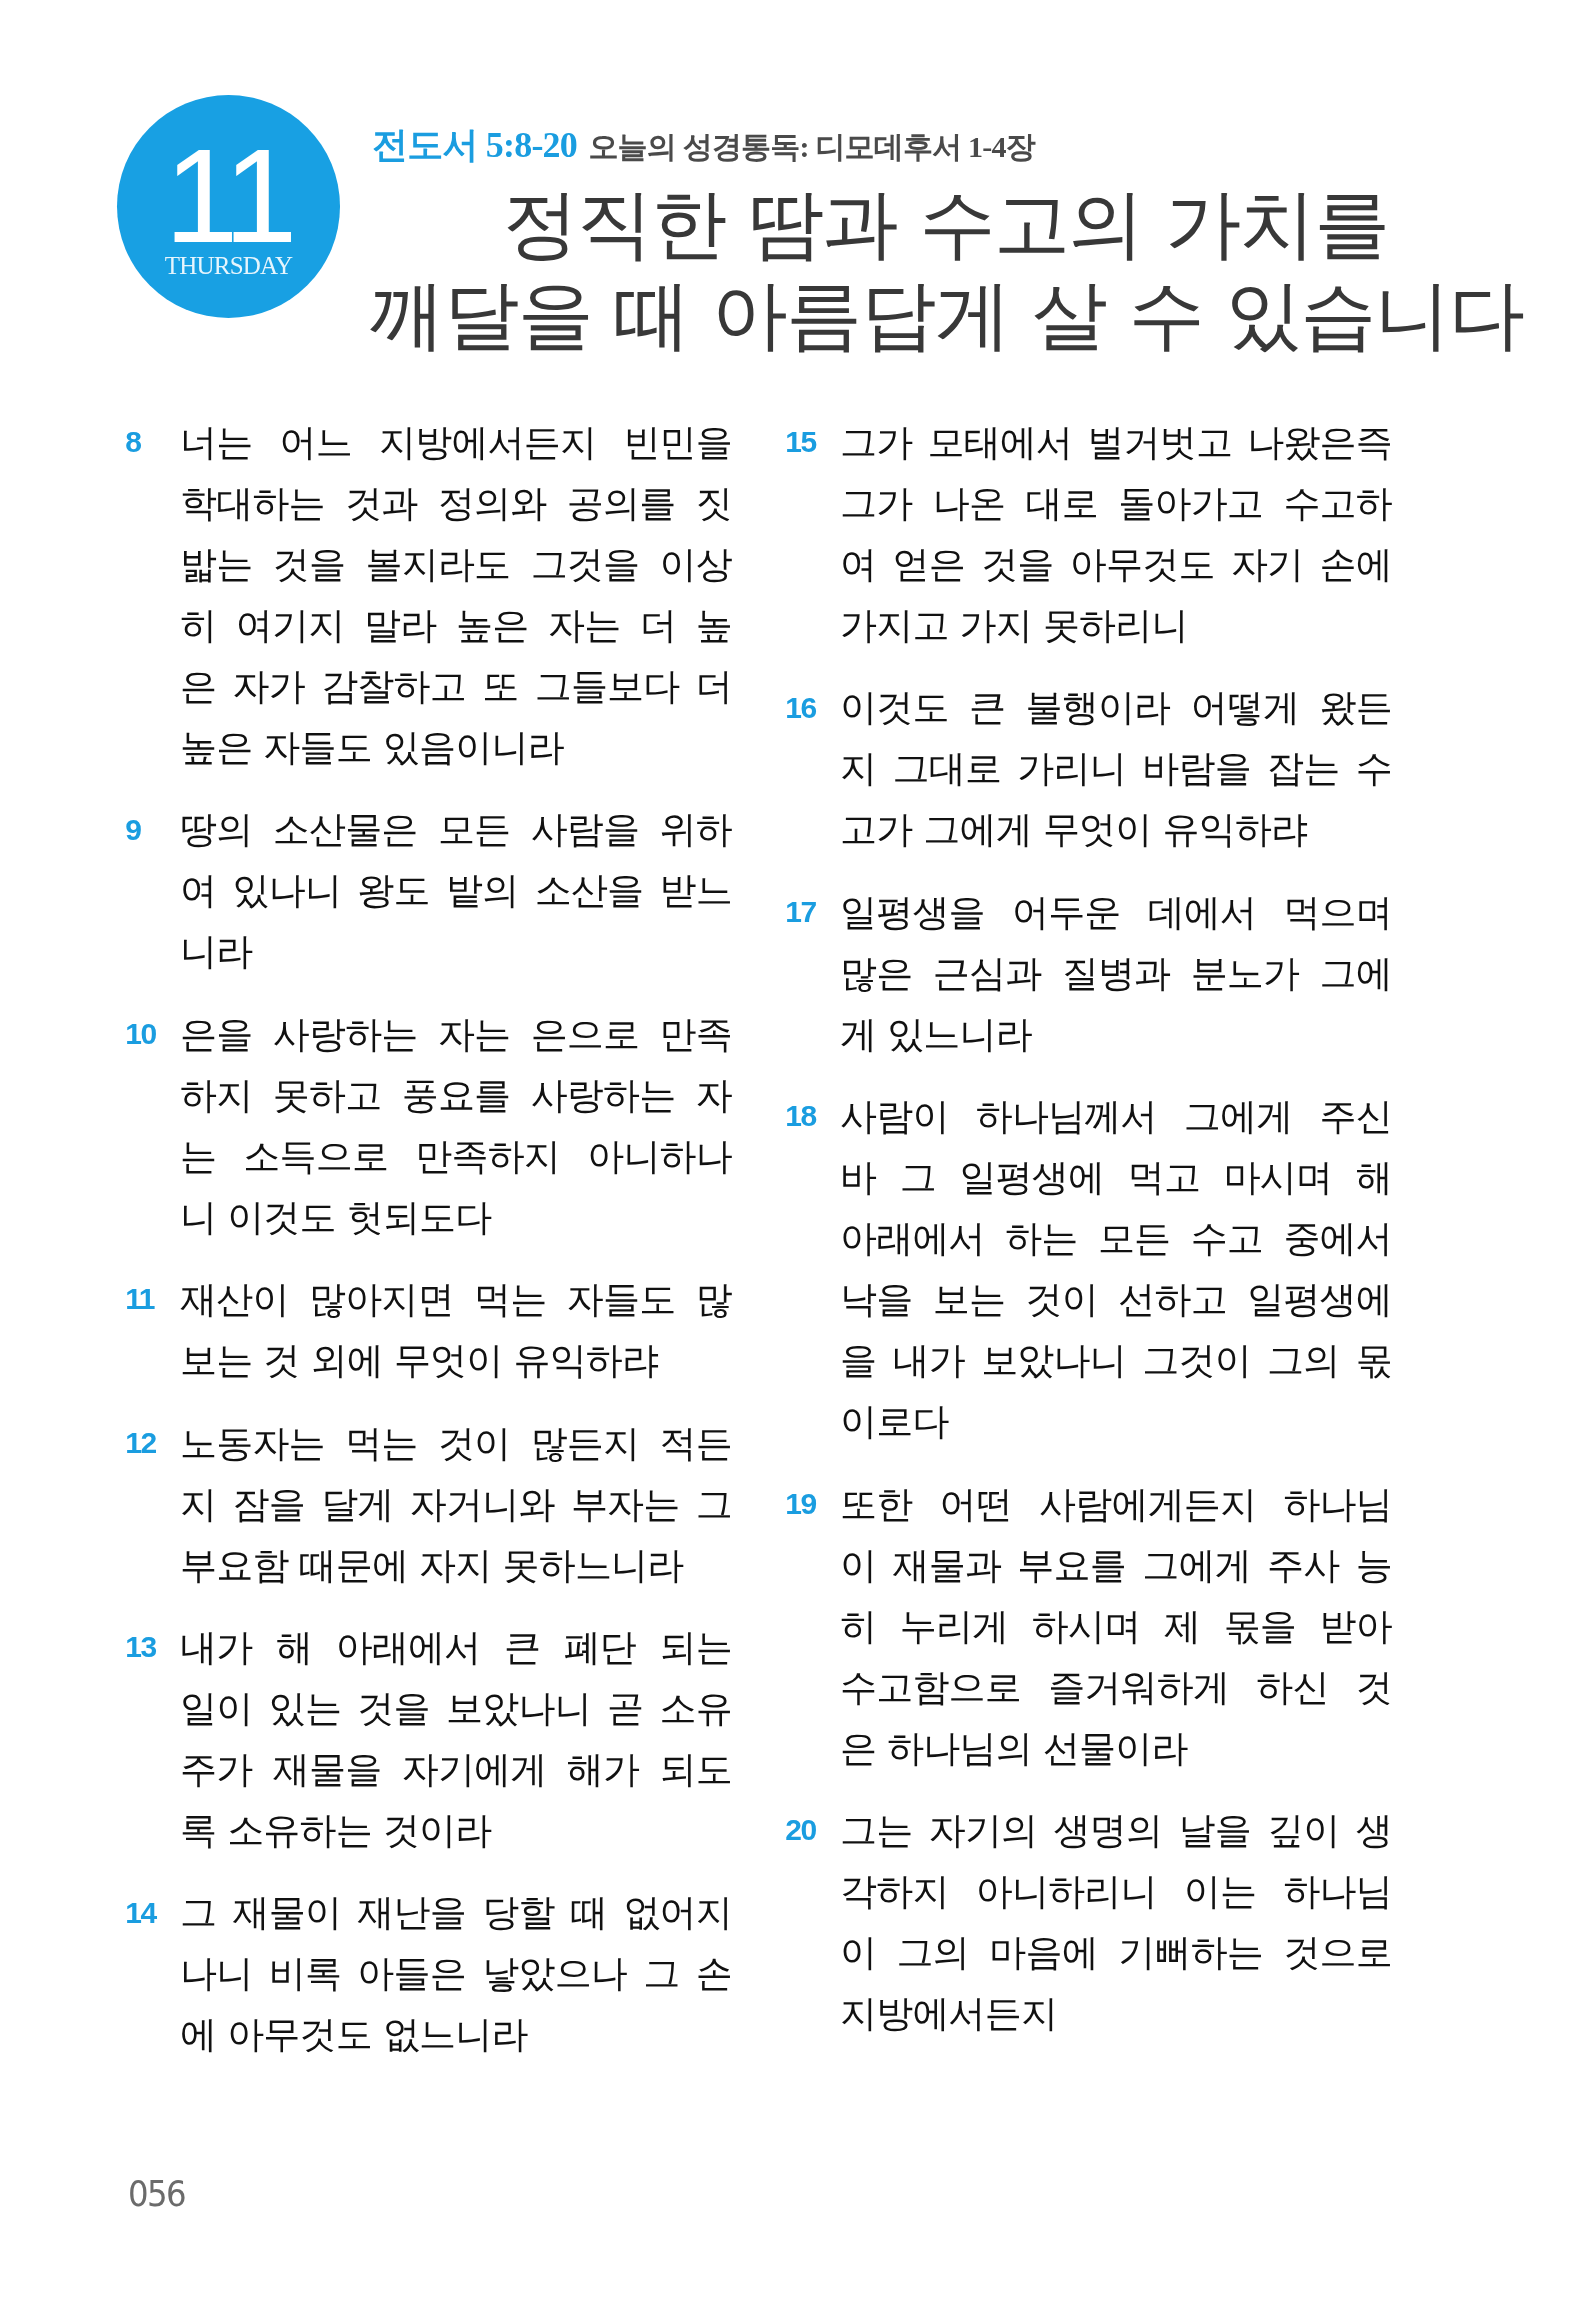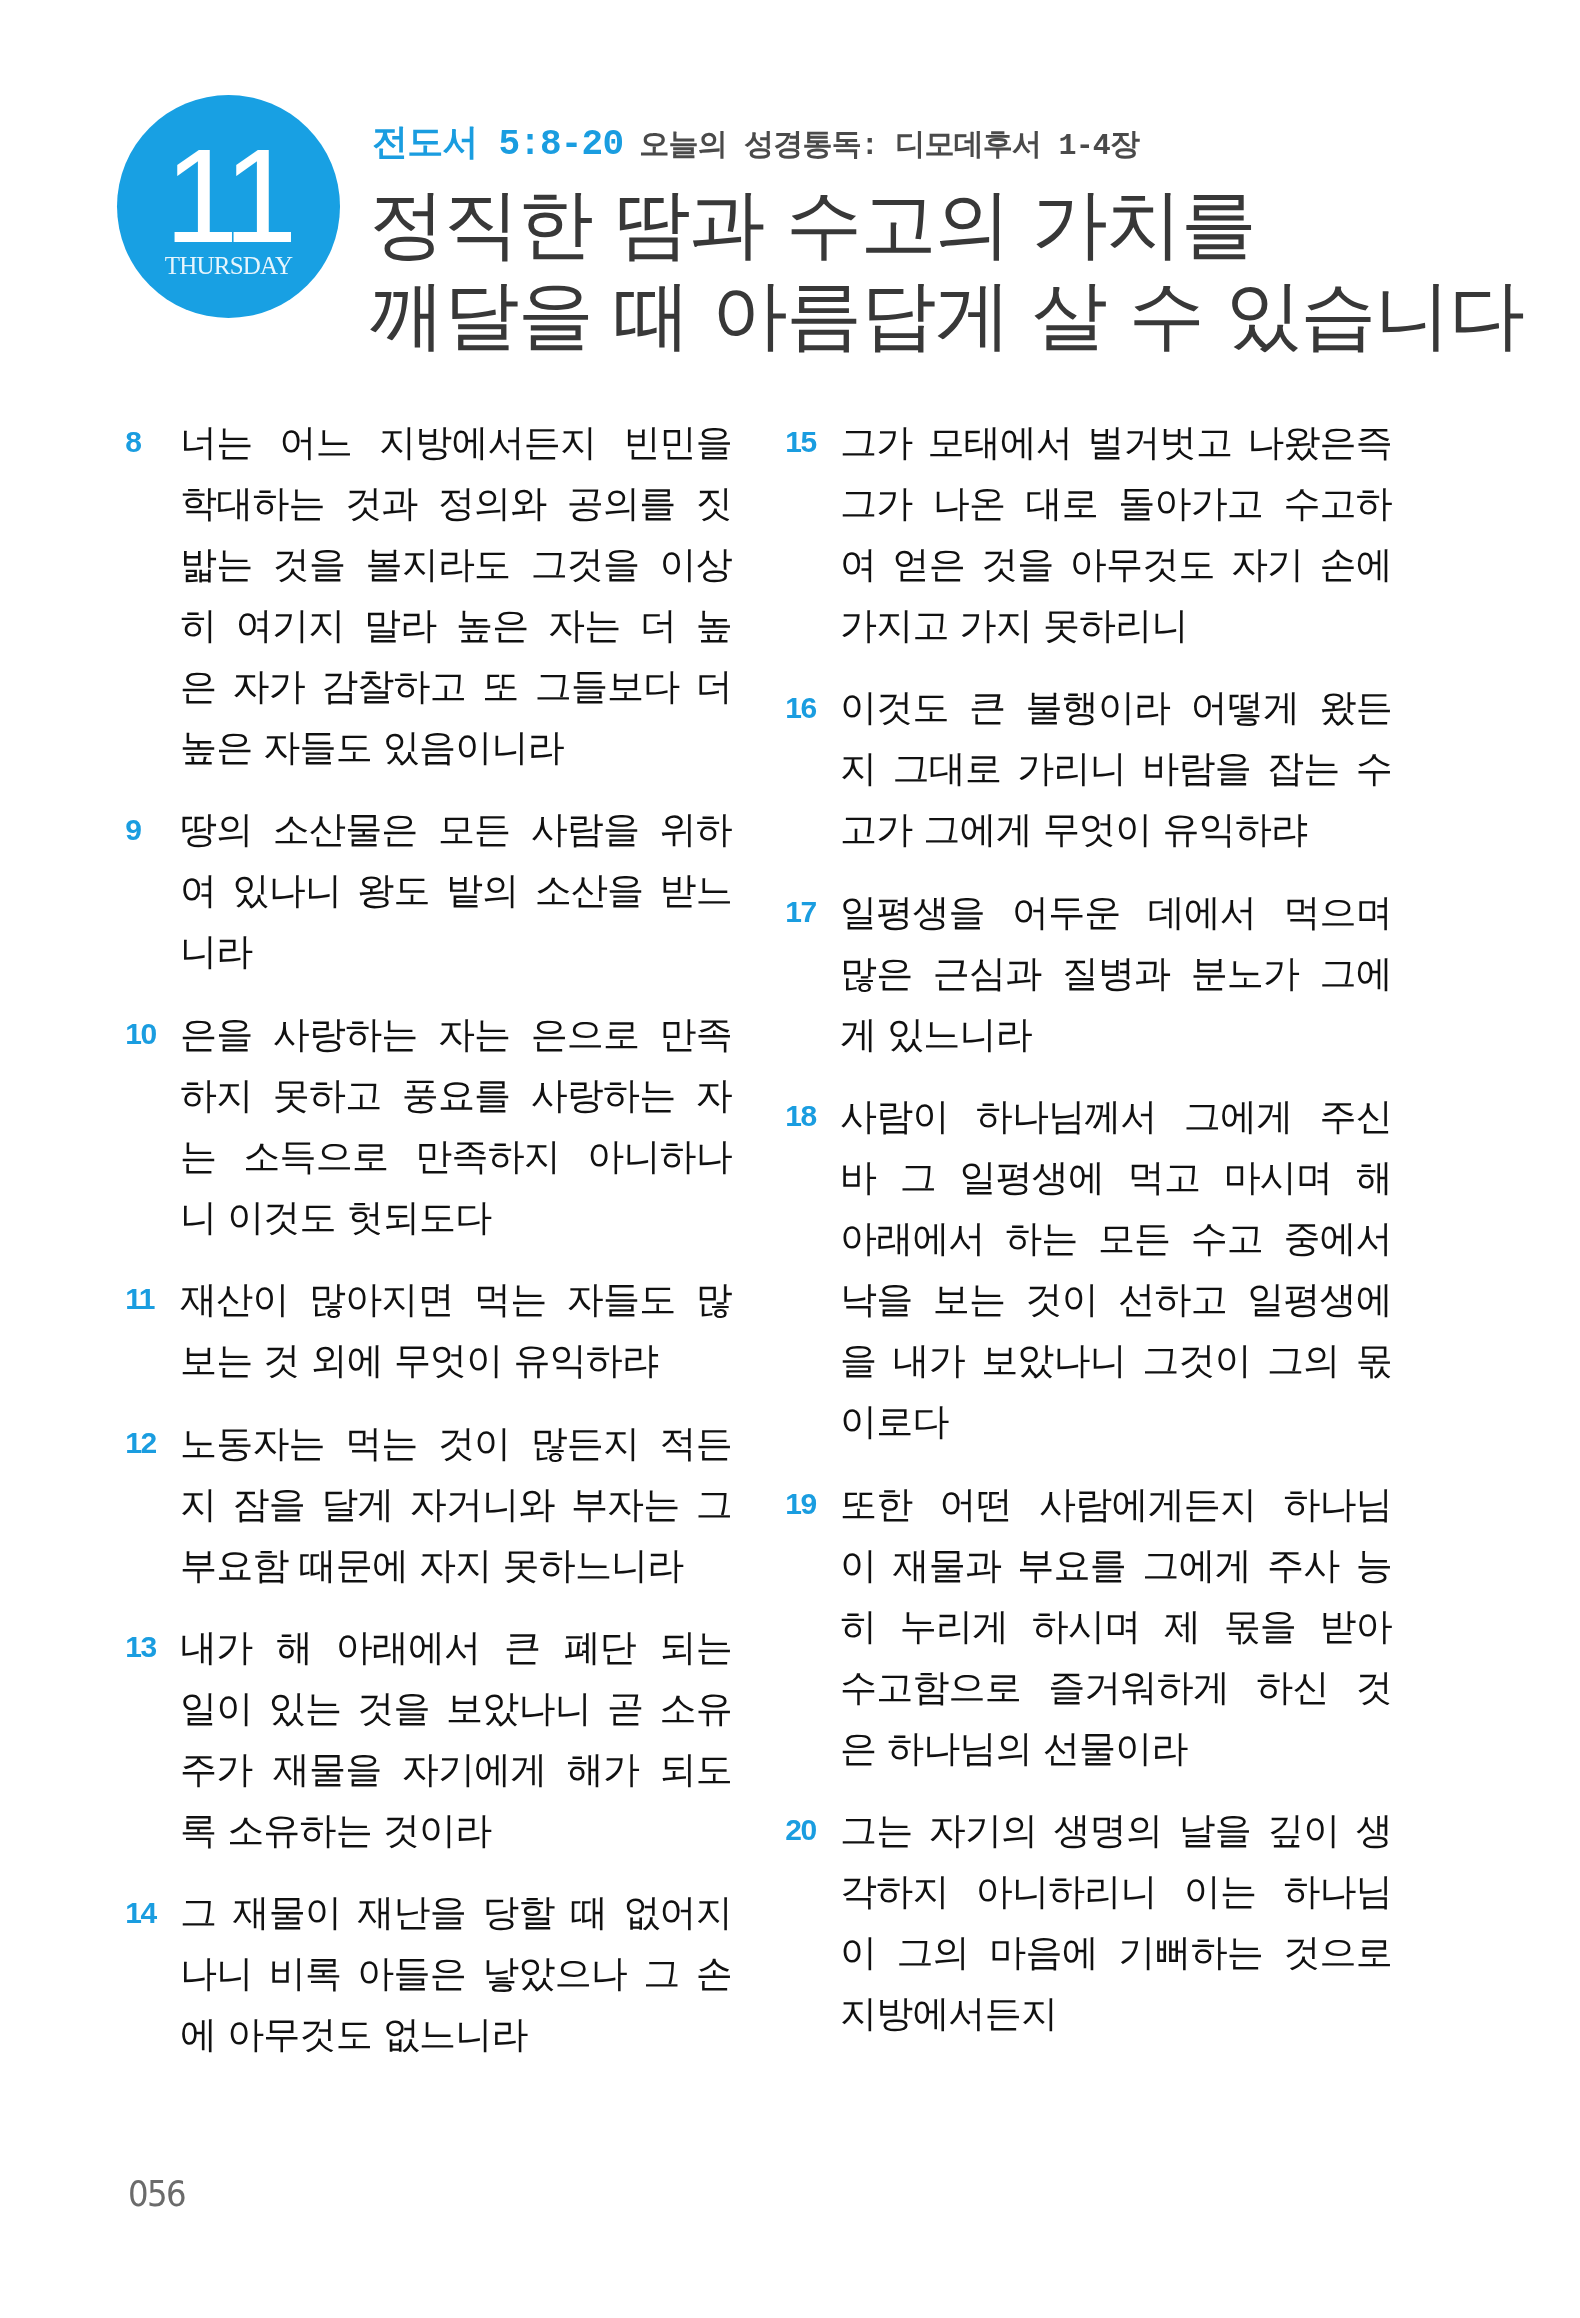--- a/index.html
+++ b/index.html
@@ -53,21 +53,21 @@
       letter-spacing: -0.8px;
       font-weight: 400;
       color: #e6f5fd;
     }
     .subtitle {
       position: absolute;
       left: 372px;
       top: 122px;
       height: 46px;
       white-space: nowrap;
-      font-family: Liberation Mono, monospace;
+      font-family: Liberation Serif, serif;
       font-weight: 700;
       line-height: 46px;
     }
     .subtitle .ref {
       color: #1a9de0;
       font-size: 36px;
       letter-spacing: -0.8px;
     }
     .subtitle .reading {
       color: #4a4a4a;
@@ -79,20 +79,21 @@
       position: absolute;
       left: 369px;
       top: 178px;
       width: 1153px;
       font-family: "DejaVu Sans", sans-serif;
       font-size: 76px;
       line-height: 91px;
       color: #383838;
       letter-spacing: -1.6px;
       font-weight: 400;
+      text-align: center;
     }
     .title .line { display: block; white-space: nowrap; }
 
     
     .column {
       position: absolute;
       top: 412px;
       width: 609px;
     }
     .column.left  { left: 122px; }

